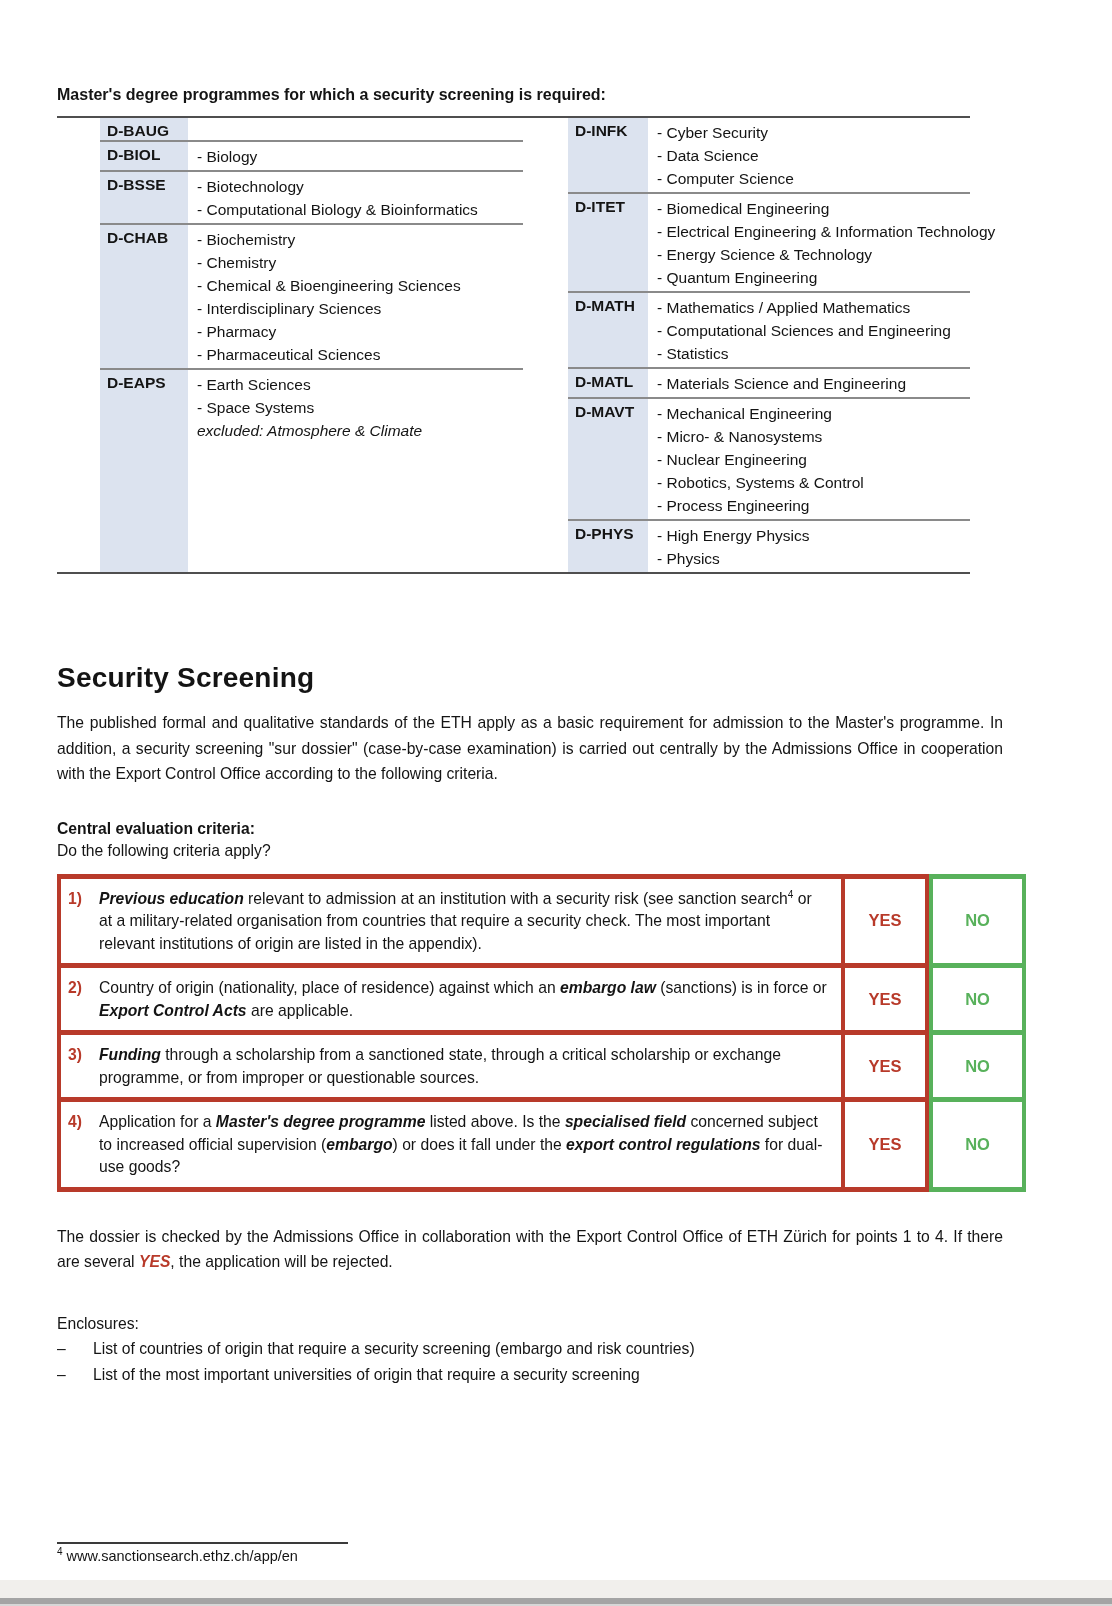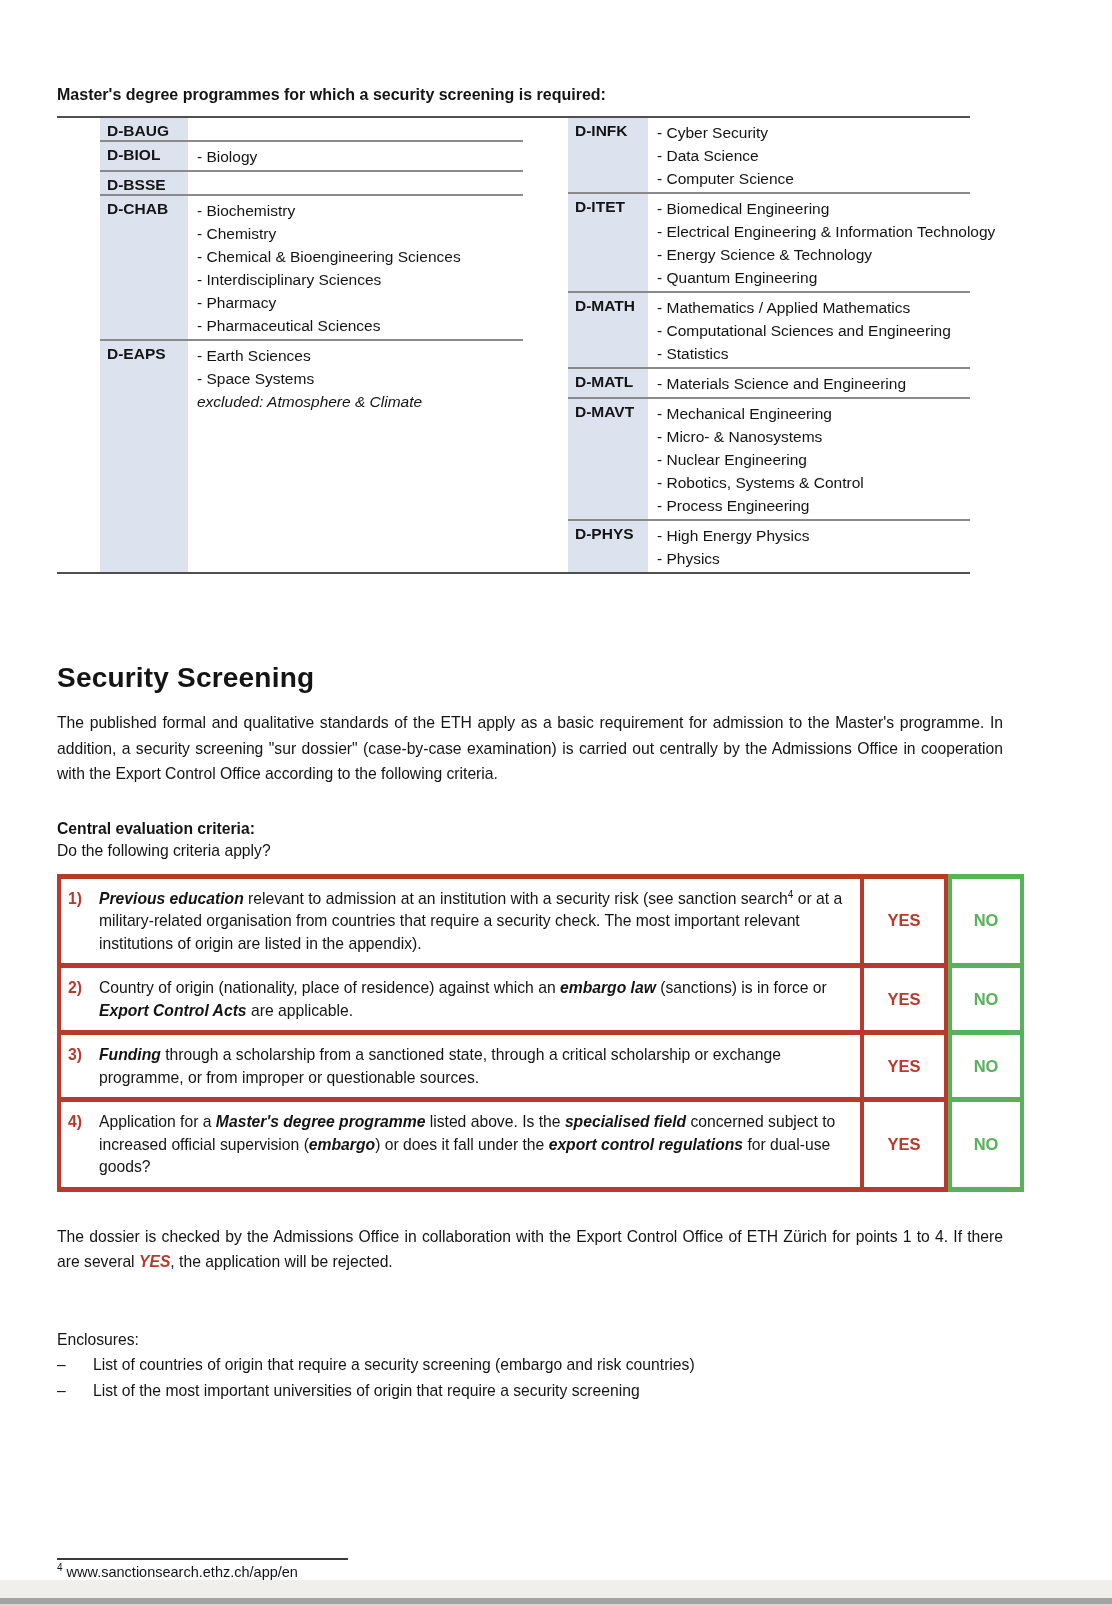--- a/index.html
+++ b/index.html
@@ -80,31 +80,31 @@
   .crit-text{flex:1;font-size:15.7px;line-height:22.5px;}
   .crit-yes{
     width:88px;flex:0 0 auto;
     border-left:4px solid var(--red);
     border-right:4px solid var(--red);
     border-bottom:5px solid var(--red);
     display:flex;align-items:center;justify-content:center;
     color:var(--red);font-weight:bold;font-size:16.5px;
   }
   .crit-no{
-    width:76px;flex:0 0 auto;
+    width:97px;flex:0 0 auto;
     border-left:4px solid var(--green);
     border-right:4px solid var(--green);
     border-bottom:5px solid var(--green);
     display:flex;align-items:center;justify-content:center;
     color:var(--green);font-weight:bold;font-size:16.5px;
   }
 
   
   .dossier-par{width:946px;font-size:15.7px;line-height:25.5px;text-align:justify;margin-top:32px;}
-  .enclosures{margin-top:52px;}
+  .enclosures{margin-top:36px;}
   .enclosures-heading{font-size:15.7px;line-height:25px;}
   .enclosure-item{display:flex;font-size:15.7px;line-height:26px;}
   .enclosure-item .dash{width:36px;flex:0 0 auto;}
 
   
   .footnote-block{margin-top:154px;}
   .footnote-rule{width:291px;border:none;border-top:2px solid #3a3a3a;margin:0 0 4px 0;}
   .footnote{font-size:14.5px;}
   .footnote .u{cursor:pointer;}
 
@@ -126,20 +126,24 @@
           <div class="pcode">D-BAUG</div>
         </div>
         <div class="pgroup">
           <div class="pcode">D-BIOL</div>
           <div class="plines">
             <div class="pline">- Biology</div>
           </div>
         </div>
         <div class="pgroup">
           <div class="pcode">D-BSSE</div>
+          <div class="plines">
+            <div class="pline">- Biotechnology</div>
+            <div class="pline">- Computational Biology &amp; Bioinformatics</div>
+          </div>
         </div>
         <div class="pgroup">
           <div class="pcode">D-CHAB</div>
           <div class="plines">
             <div class="pline">- Biochemistry</div>
             <div class="pline">- Chemistry</div>
             <div class="pline">- Chemical &amp; Bioengineering Sciences</div>
             <div class="pline">- Interdisciplinary Sciences</div>
             <div class="pline">- Pharmacy</div>
             <div class="pline">- Pharmaceutical Sciences</div>

